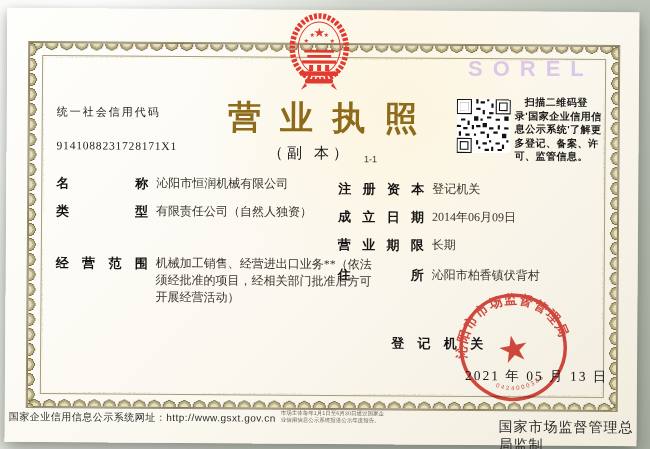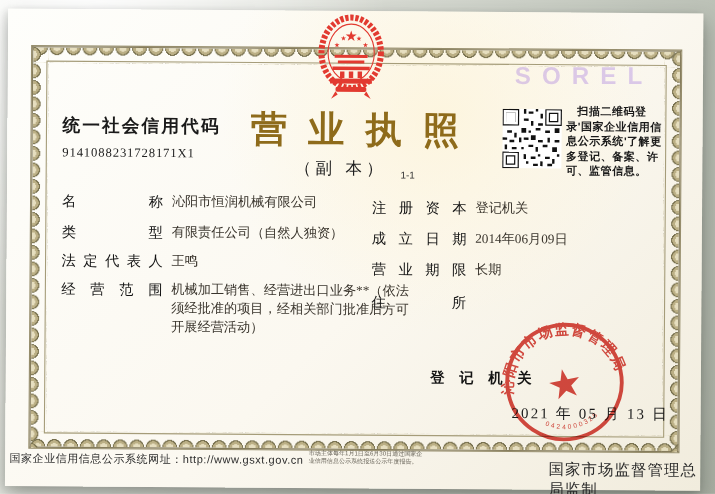--- a/index.html
+++ b/index.html
@@ -36,29 +36,29 @@
     background-size:14px 15px;}
 
   .emblem{position:absolute;left:280px;top:2px;width:64px;height:80px;z-index:5;}
   .title{position:absolute;left:0;top:86px;width:100%;text-align:center;
     font-size:33px;font-weight:bold;color:#8e6b1b;letter-spacing:.58em;text-indent:.58em;}
   .subtitle{position:absolute;left:0;top:134px;width:100%;text-align:center;color:#1d1d1d;}
   .subtitle .copy{font-size:15px;font-weight:normal;letter-spacing:4px;}
   .subtitle .num{font-size:9px;color:#333;vertical-align:-4px;margin-left:12px;}
 
   .credit{position:absolute;left:50px;top:96px;color:#222;}
-  .credit .lab{font-size:16px;font-weight:bold;letter-spacing:2px;color:#1a1a1a;}
-  .credit .code{font-size:11.5px;margin-top:8px;font-family:"Liberation Serif","DejaVu Serif",serif;letter-spacing:.8px;color:#222;}
+  .credit .lab{font-size:11px;font-weight:normal;letter-spacing:2px;color:#1a1a1a;}
+  .credit .code{font-size:11.5px;margin-top:20px;font-family:"Liberation Serif","DejaVu Serif",serif;letter-spacing:.8px;color:#222;}
 
   .qr{position:absolute;left:450px;top:88px;width:54px;height:54px;}
   .qrcap{position:absolute;left:508px;top:84px;width:90px;font-size:10px;font-weight:bold;
     line-height:13.5px;color:#191919;text-indent:1em;letter-spacing:.5px;}
 
   .row{position:absolute;display:flex;align-items:flex-start;}
-  .flabel{font-size:13px;font-weight:normal;color:#141414;text-align:justify;text-align-last:justify;flex:none;}
+  .flabel{font-size:13px;font-weight:bold;color:#141414;text-align:justify;text-align-last:justify;flex:none;}
   .flabel.w1{width:92px;margin-right:8px;}
   .flabel.w2{width:86px;margin-right:8px;}
   .fvalue{font-size:12px;color:#39342c;font-family:"Liberation Serif","DejaVu Serif",serif;line-height:17px;}
   .scope{width:222px;}
 
   .registrar{position:absolute;left:386px;top:324px;font-size:13px;font-weight:bold;color:#141414;
     width:92px;text-align:justify;text-align-last:justify;}
   .seal{position:absolute;left:448px;top:276px;width:120px;height:120px;transform:rotate(-12deg);
     opacity:.88;mix-blend-mode:multiply;z-index:6;}
   .issue-date{position:absolute;left:460px;top:356px;font-size:13.5px;color:#1b1b1b;letter-spacing:2px;
@@ -173,43 +173,40 @@
   <div class="qrcap">扫描二维码登录'国家企业信用信息公示系统'了解更多登记、备案、许可、监管信息。</div>
 
   <div class="row" style="left:50px;top:166px;">
     <span class="flabel w1">名称</span>
     <span class="fvalue">沁阳市恒润机械有限公司</span>
   </div>
   <div class="row" style="left:50px;top:194px;">
     <span class="flabel w1">类型</span>
     <span class="fvalue">有限责任公司（自然人独资）</span>
   </div>
-  <div class="row" style="left:50px;top:220px;">
-    <span class="flabel w1">法定代表人</span>
-    <span class="fvalue">王鸣</span>
-  </div>
   <div class="row" style="left:50px;top:246px;">
     <span class="flabel w1">经营范围</span>
     <span class="fvalue scope">机械加工销售、经营进出口业务**（依法须经批准的项目，经相关部门批准后方可开展经营活动）</span>
   </div>
 
   <div class="row" style="left:332px;top:170px;">
     <span class="flabel w2">注册资本</span>
     <span class="fvalue">登记机关</span>
   </div>
   <div class="row" style="left:332px;top:198px;">
     <span class="flabel w2">成立日期</span>
     <span class="fvalue">2014年06月09日</span>
   </div>
   <div class="row" style="left:332px;top:226px;">
     <span class="flabel w2">营业期限</span>
     <span class="fvalue">长期</span>
   </div>
   <div class="row" style="left:332px;top:256px;">
     <span class="flabel w2">住所</span>
+    <span class="fvalue">沁阳市柏香镇伏背村</span>
   </div>
 
   <div class="registrar">登记机关</div>
 
   <svg class="seal" viewBox="0 0 120 120">
     <circle cx="60" cy="60" r="52" fill="none" stroke="#d23229" stroke-width="3.5"></circle>
     <path id="sealArc" d="M 14,78 A 48,48 0 1 1 106,78" fill="none"></path>
     <text font-size="13" fill="#d23229" font-weight="bold" letter-spacing="1.5">
       <textPath href="#sealArc" startOffset="50%" text-anchor="middle">沁阳市市场监督管理局</textPath>
     </text>

